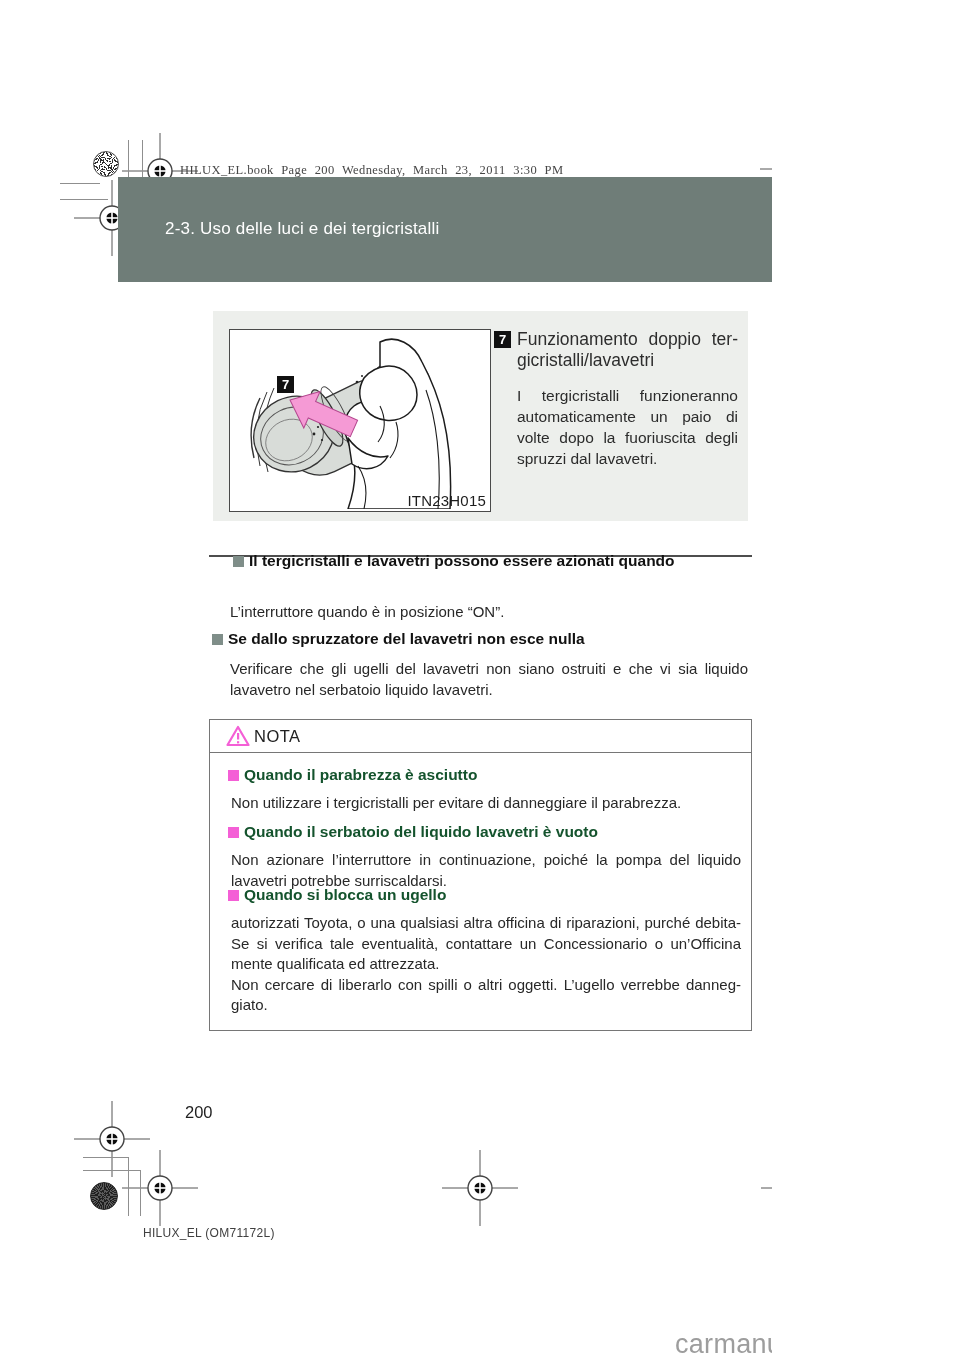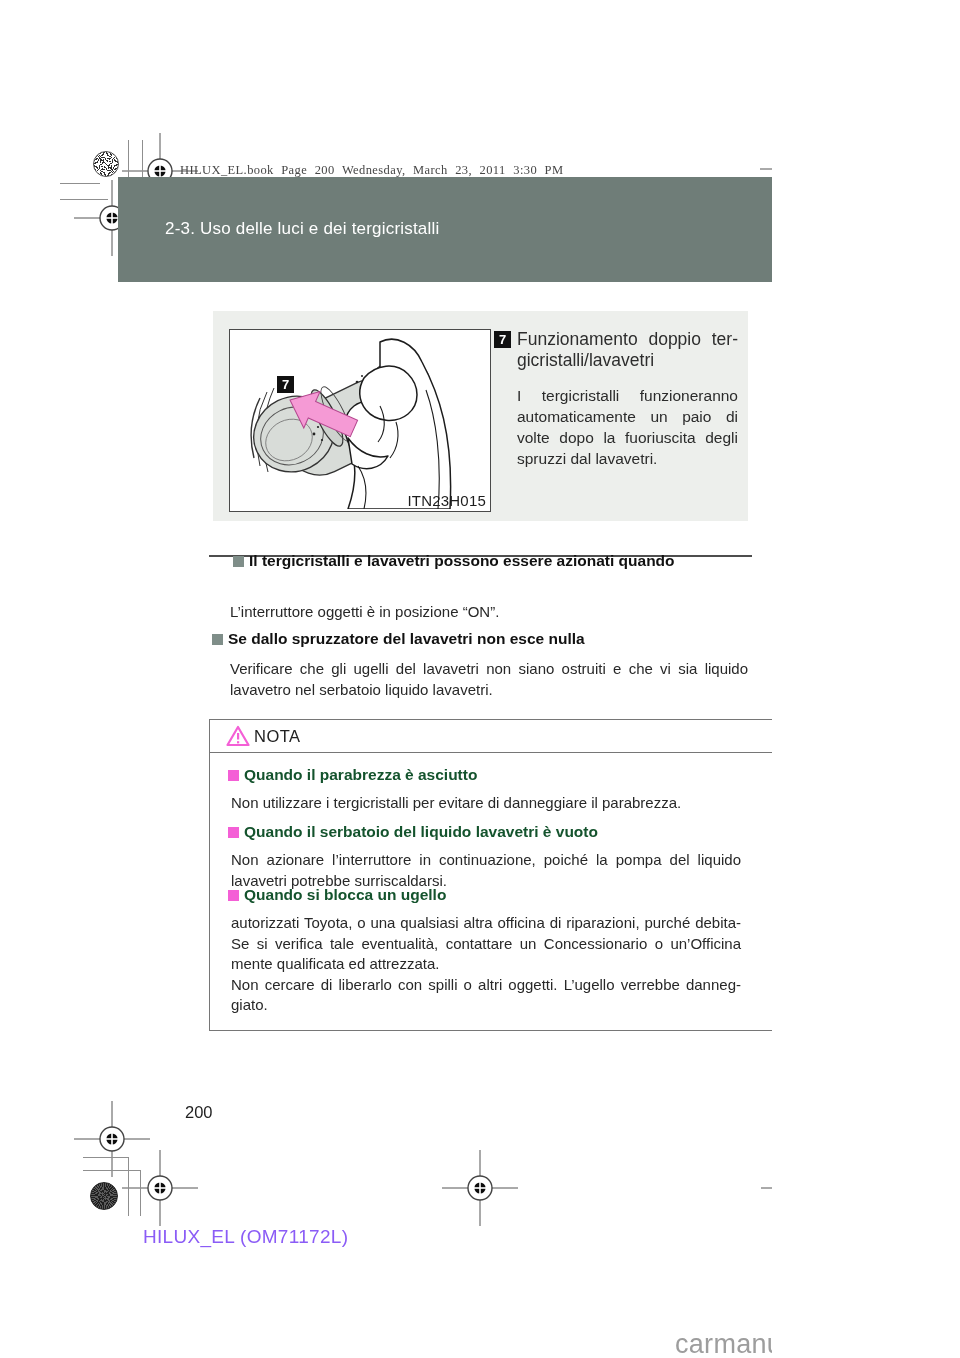--- a/index.html
+++ b/index.html
@@ -46,30 +46,30 @@
   .divider{position:absolute;left:209px;top:555px;width:543px;height:2px;background:#4e4e4e;}
   .bullet-title{position:absolute;left:212px;font-size:15.5px;font-weight:bold;color:#111;
         white-space:nowrap;}
   .sq{display:inline-block;width:11px;height:11px;margin-right:5px;position:relative;top:0.5px;}
   .sq-gray{background:#7f8e89;}
   .sq-pink{background:#f45fd6;}
   .bullet-body{position:absolute;left:230px;width:518px;font-size:15px;line-height:21px;color:#282828;}
 
   
   .nota{position:absolute;left:209px;top:719px;width:541px;height:310px;border:1px solid #767676;
-        background:#fff;padding-left:32px;}
+        background:#fff;}
   .nota-header{position:absolute;left:0;top:0;width:100%;height:32px;border-bottom:1px solid #767676;}
   .nota-title{position:absolute;left:44px;top:7px;font-size:16.5px;color:#222;letter-spacing:.5px;}
   .nota-tri{position:absolute;left:16px;top:5px;}
   .nota-item-title{position:absolute;left:18px;font-size:15.5px;font-weight:bold;color:#14532d;white-space:nowrap;}
   .nota-item-body{position:absolute;left:21px;width:510px;font-size:15px;line-height:20.6px;color:#282828;}
 
   
   .page-number{position:absolute;left:185px;top:1103px;font-size:16.5px;color:#1f1f1f;}
-  .doc-code{position:absolute;left:143px;top:1226px;font-size:19px;color:#8b5cf6;letter-spacing:.3px;}
+  .doc-code{position:absolute;left:143px;top:1226px;font-size:12px;color:#404040;letter-spacing:.3px;}
   .watermark{position:absolute;left:675px;top:1329px;font-size:27px;color:#9d9d9d;letter-spacing:.3px;}
 </style>
 </head>
 <body>
 
 <div class="page">
 
   <div class="sunburst abs" style="left:93px;top:151px;width:24px;height:24px;"></div>
   <svg class="crosshair" style="left:122px;top:133px;">
     <line x1="0" y1="38" x2="76" y2="38" stroke="#555" stroke-width="1"></line>
@@ -180,21 +180,21 @@
       </div>
     </div>
   </div>
 
   <div class="divider"></div>
 
   <div class="bullet-title" style="top:552px;padding-left:21px;">
     <span class="sq sq-gray"></span><span>Il tergicristalli e lavavetri possono essere azionati quando</span>
   </div>
   <div class="bullet-body" style="top:601px;">
-    <div class="l">L’interruttore oggetti è in posizione “ON”.</div>
+    <div class="l">L’interruttore quando è in posizione “ON”.</div>
   </div>
 
   <div class="bullet-title" style="top:630px;">
     <span class="sq sq-gray"></span><span>Se dallo spruzzatore del lavavetri non esce nulla</span>
   </div>
   <div class="bullet-body" style="top:658px;">
     <div class="j">Verificare che gli ugelli del lavavetri non siano ostruiti e che vi sia liquido</div>
     <div class="l">lavavetro nel serbatoio liquido lavavetri.</div>
   </div>
 

